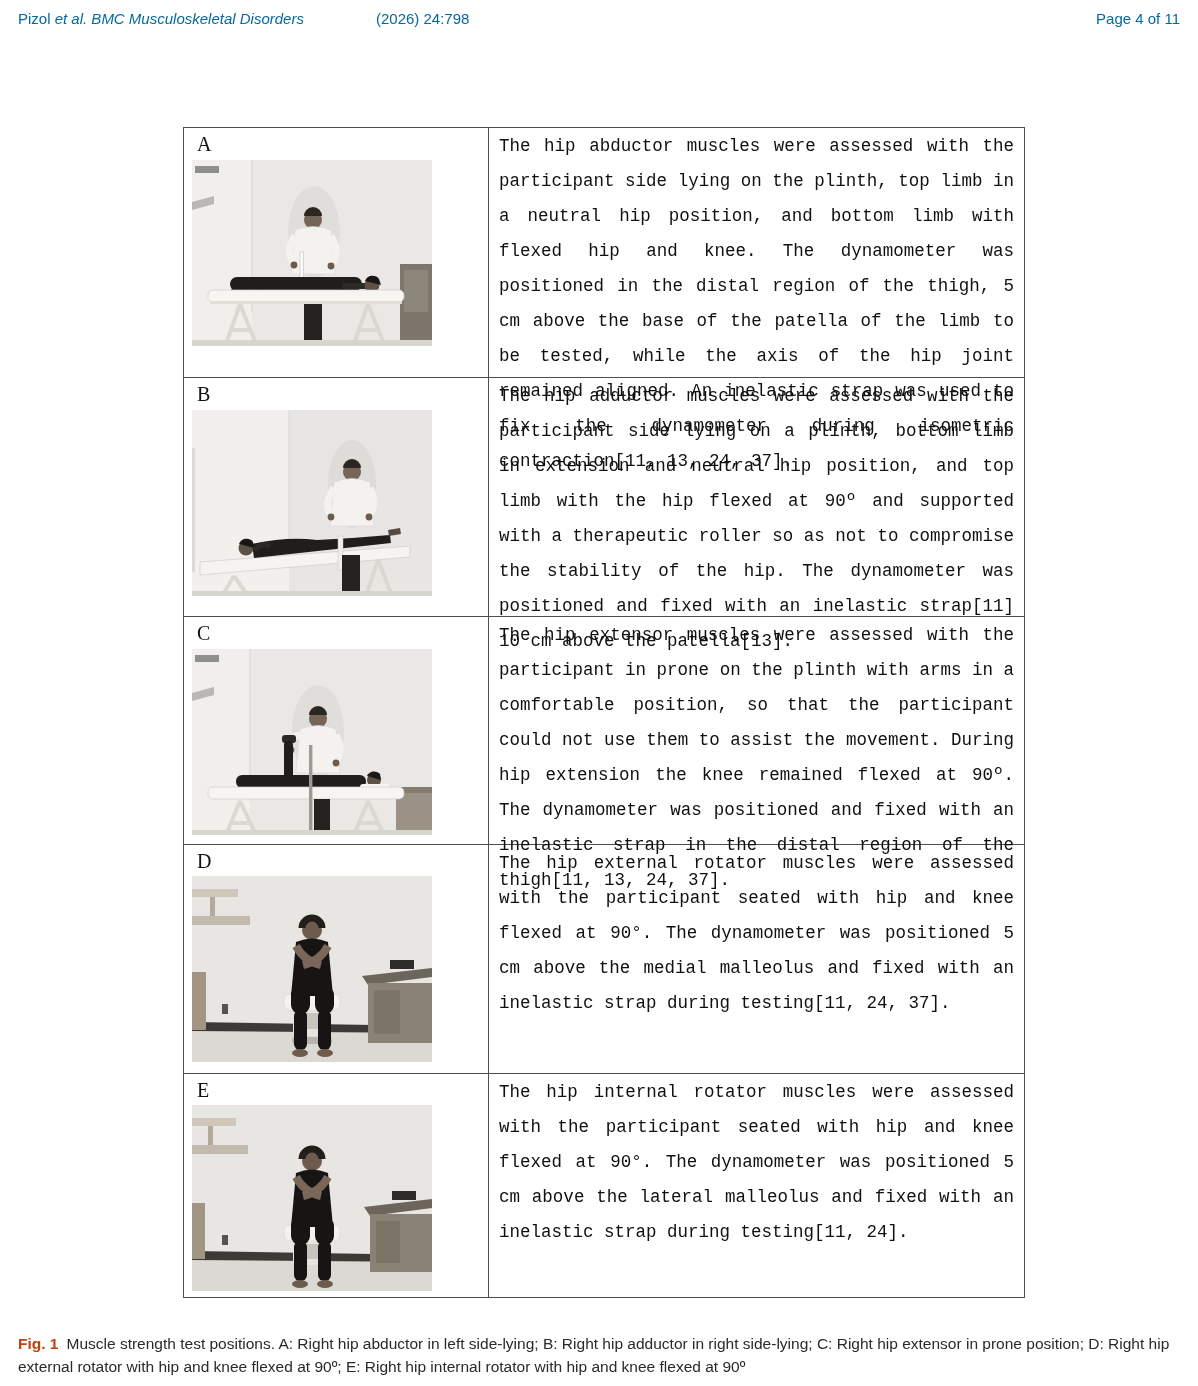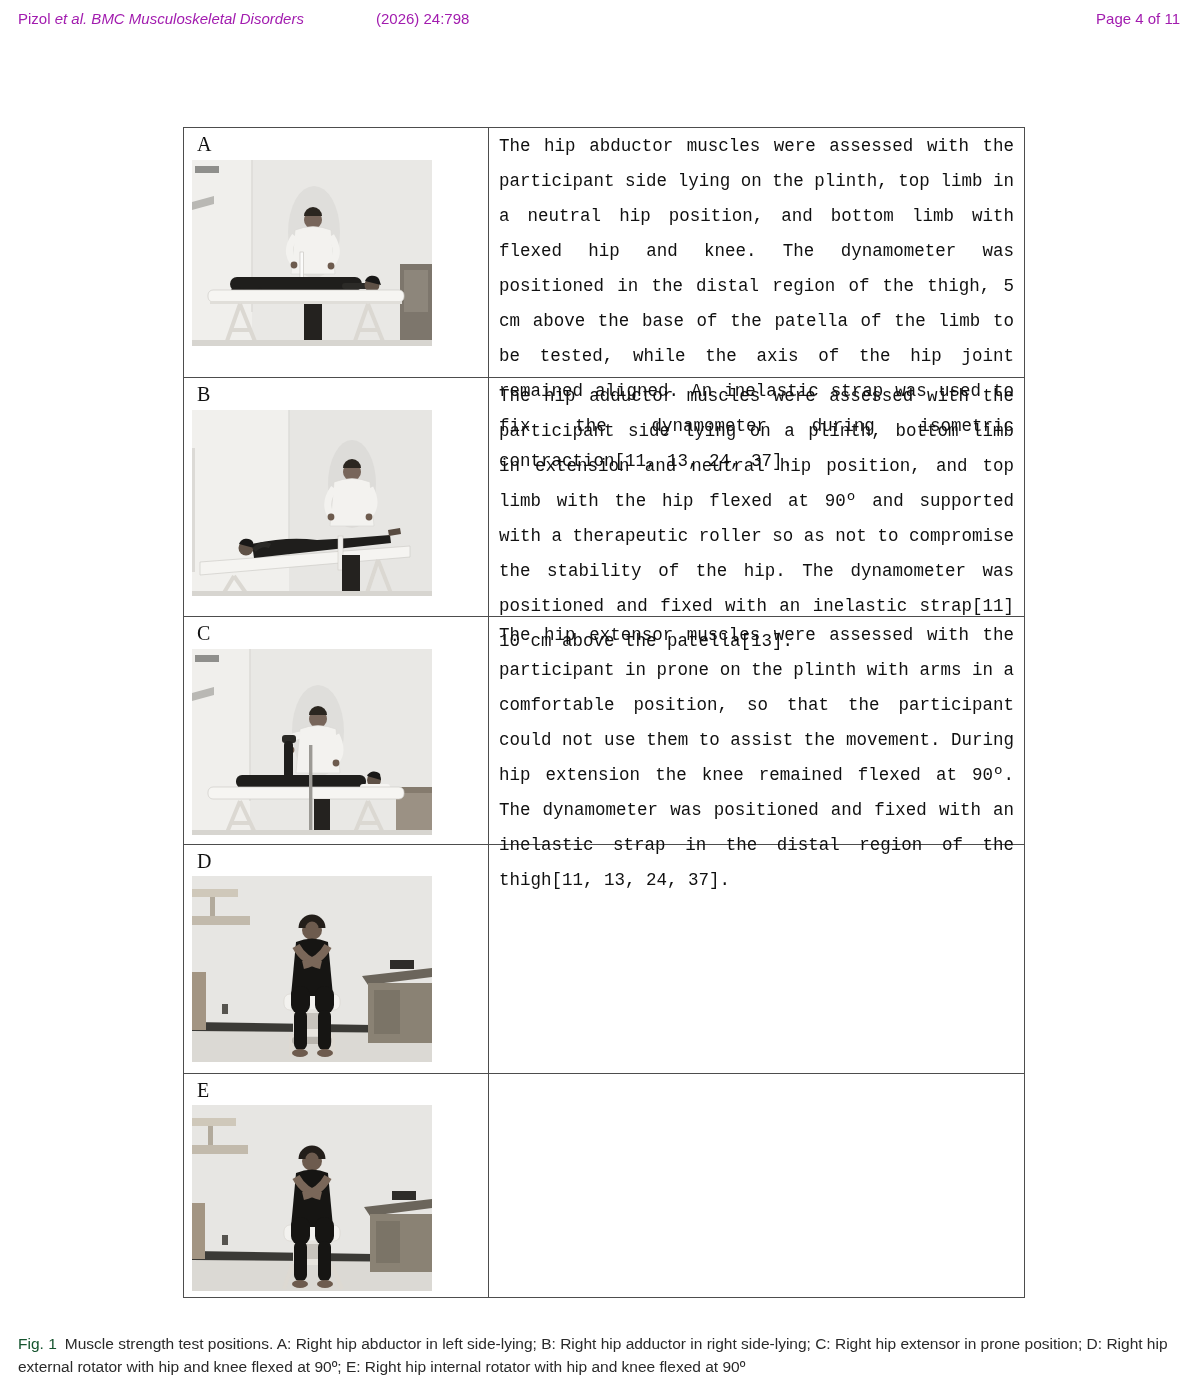--- a/index.html
+++ b/index.html
@@ -5,21 +5,21 @@
   * { margin:0; padding:0; box-sizing:border-box; }
   html,body { background:#ffffff; }
   .page {
     position:relative; width:1198px; height:1386px; background:#ffffff;
     font-family:"Liberation Sans", sans-serif; overflow:hidden;
   }
   
   .runhead {
     position:absolute; left:18px; top:10px; width:1162px;
     display:flex; align-items:baseline;
-    font-size:15px; color:#a21caf;
+    font-size:15px; color:#0369a1;
   }
   .runhead .jrn { font-style:italic; }
   .runhead .cite { margin-left:72px; }
   .runhead .pageno { margin-left:auto; }
   
   .figtable {
     position:absolute; left:183px; top:127px; width:842px;
     border:1px solid #4d4d4d; background:#fff;
   }
   .figrow { display:flex; }
@@ -45,21 +45,21 @@
   .h-b { height:239px; }
   .h-c { height:228px; }
   .h-d { height:229px; }
   .h-e { height:224px; }
   .h-e .photo, .h-d .photo { top:31px; }
   
   .caption {
     position:absolute; left:18px; top:1332px; width:1164px;
     font-size:15.5px; line-height:23px; color:#2a2a2a;
   }
-  .caption .cap-label { font-weight:normal; margin-right:8px; color:#14532d; }
+  .caption .cap-label { font-weight:bold; margin-right:8px; color:#c2410c; }
 </style>
 </head>
 <body>
 
 <div class="page">
 
   <div class="runhead">
     <span><span>Pizol</span> <span class="jrn">et al. BMC Musculoskeletal Disorders</span></span>
     <span class="cite">(2026) 24:798</span>
     <span class="pageno">Page 4 of 11</span>
@@ -199,20 +199,21 @@
           <path d="M104 70 Q112 85 129 89" stroke="#7a6759" stroke-width="8" fill="none"></path>
           <path d="M136 70 Q128 85 111 89" stroke="#7a6759" stroke-width="8" fill="none"></path>
           <rect x="99" y="110" width="19" height="28" rx="9" fill="#161513"></rect>
           <rect x="123" y="110" width="19" height="28" rx="9" fill="#161513"></rect>
           <rect x="102" y="134" width="13" height="40" rx="6" fill="#161513"></rect>
           <rect x="126" y="134" width="13" height="40" rx="6" fill="#161513"></rect>
           <ellipse cx="108" cy="177" rx="8" ry="4" fill="#6d5b4e"></ellipse>
           <ellipse cx="133" cy="177" rx="8" ry="4" fill="#6d5b4e"></ellipse>
         </svg>
       </div>
+      <div class="text-cell">The hip external rotator muscles were assessed with the participant seated with hip and knee flexed at 90°. The dynamometer was positioned 5 cm above the medial malleolus and fixed with an inelastic strap during testing[11, 24, 37].</div>
     </div>
 
     <div class="figrow h-e">
       <div class="photo-cell">
         <div class="row-label">E</div>
         <svg class="photo" viewBox="0 0 240 186">
           <rect width="240" height="186" fill="#e7e6e3"></rect>
           <rect y="152" width="240" height="34" fill="#dbd9d4"></rect>
           <polygon points="0,146 240,150 240,157 0,155" fill="#3b3a36"></polygon>
           <rect x="0" y="13" width="44" height="8" fill="#cfc8ba"></rect>
@@ -235,20 +236,21 @@
           <path d="M104 72 Q112 87 129 91" stroke="#7a6759" stroke-width="8" fill="none"></path>
           <path d="M136 72 Q128 87 111 91" stroke="#7a6759" stroke-width="8" fill="none"></path>
           <rect x="99" y="112" width="19" height="28" rx="9" fill="#161513"></rect>
           <rect x="123" y="112" width="19" height="28" rx="9" fill="#161513"></rect>
           <rect x="102" y="136" width="13" height="40" rx="6" fill="#161513"></rect>
           <rect x="126" y="136" width="13" height="40" rx="6" fill="#161513"></rect>
           <ellipse cx="108" cy="179" rx="8" ry="4" fill="#6d5b4e"></ellipse>
           <ellipse cx="133" cy="179" rx="8" ry="4" fill="#6d5b4e"></ellipse>
         </svg>
       </div>
+      <div class="text-cell">The hip internal rotator muscles were assessed with the participant seated with hip and knee flexed at 90°. The dynamometer was positioned 5 cm above the lateral malleolus and fixed with an inelastic strap during testing[11, 24].</div>
     </div>
 
   </div>
 
   <div class="caption">
     <span class="cap-label">Fig. 1</span><span>Muscle strength test positions. A: Right hip abductor in left side-lying; B: Right hip adductor in right side-lying; C: Right hip extensor in prone position; D: Right hip external rotator with hip and knee flexed at 90º; E: Right hip internal rotator with hip and knee flexed at 90º</span>
   </div>
 
 </div>
 

